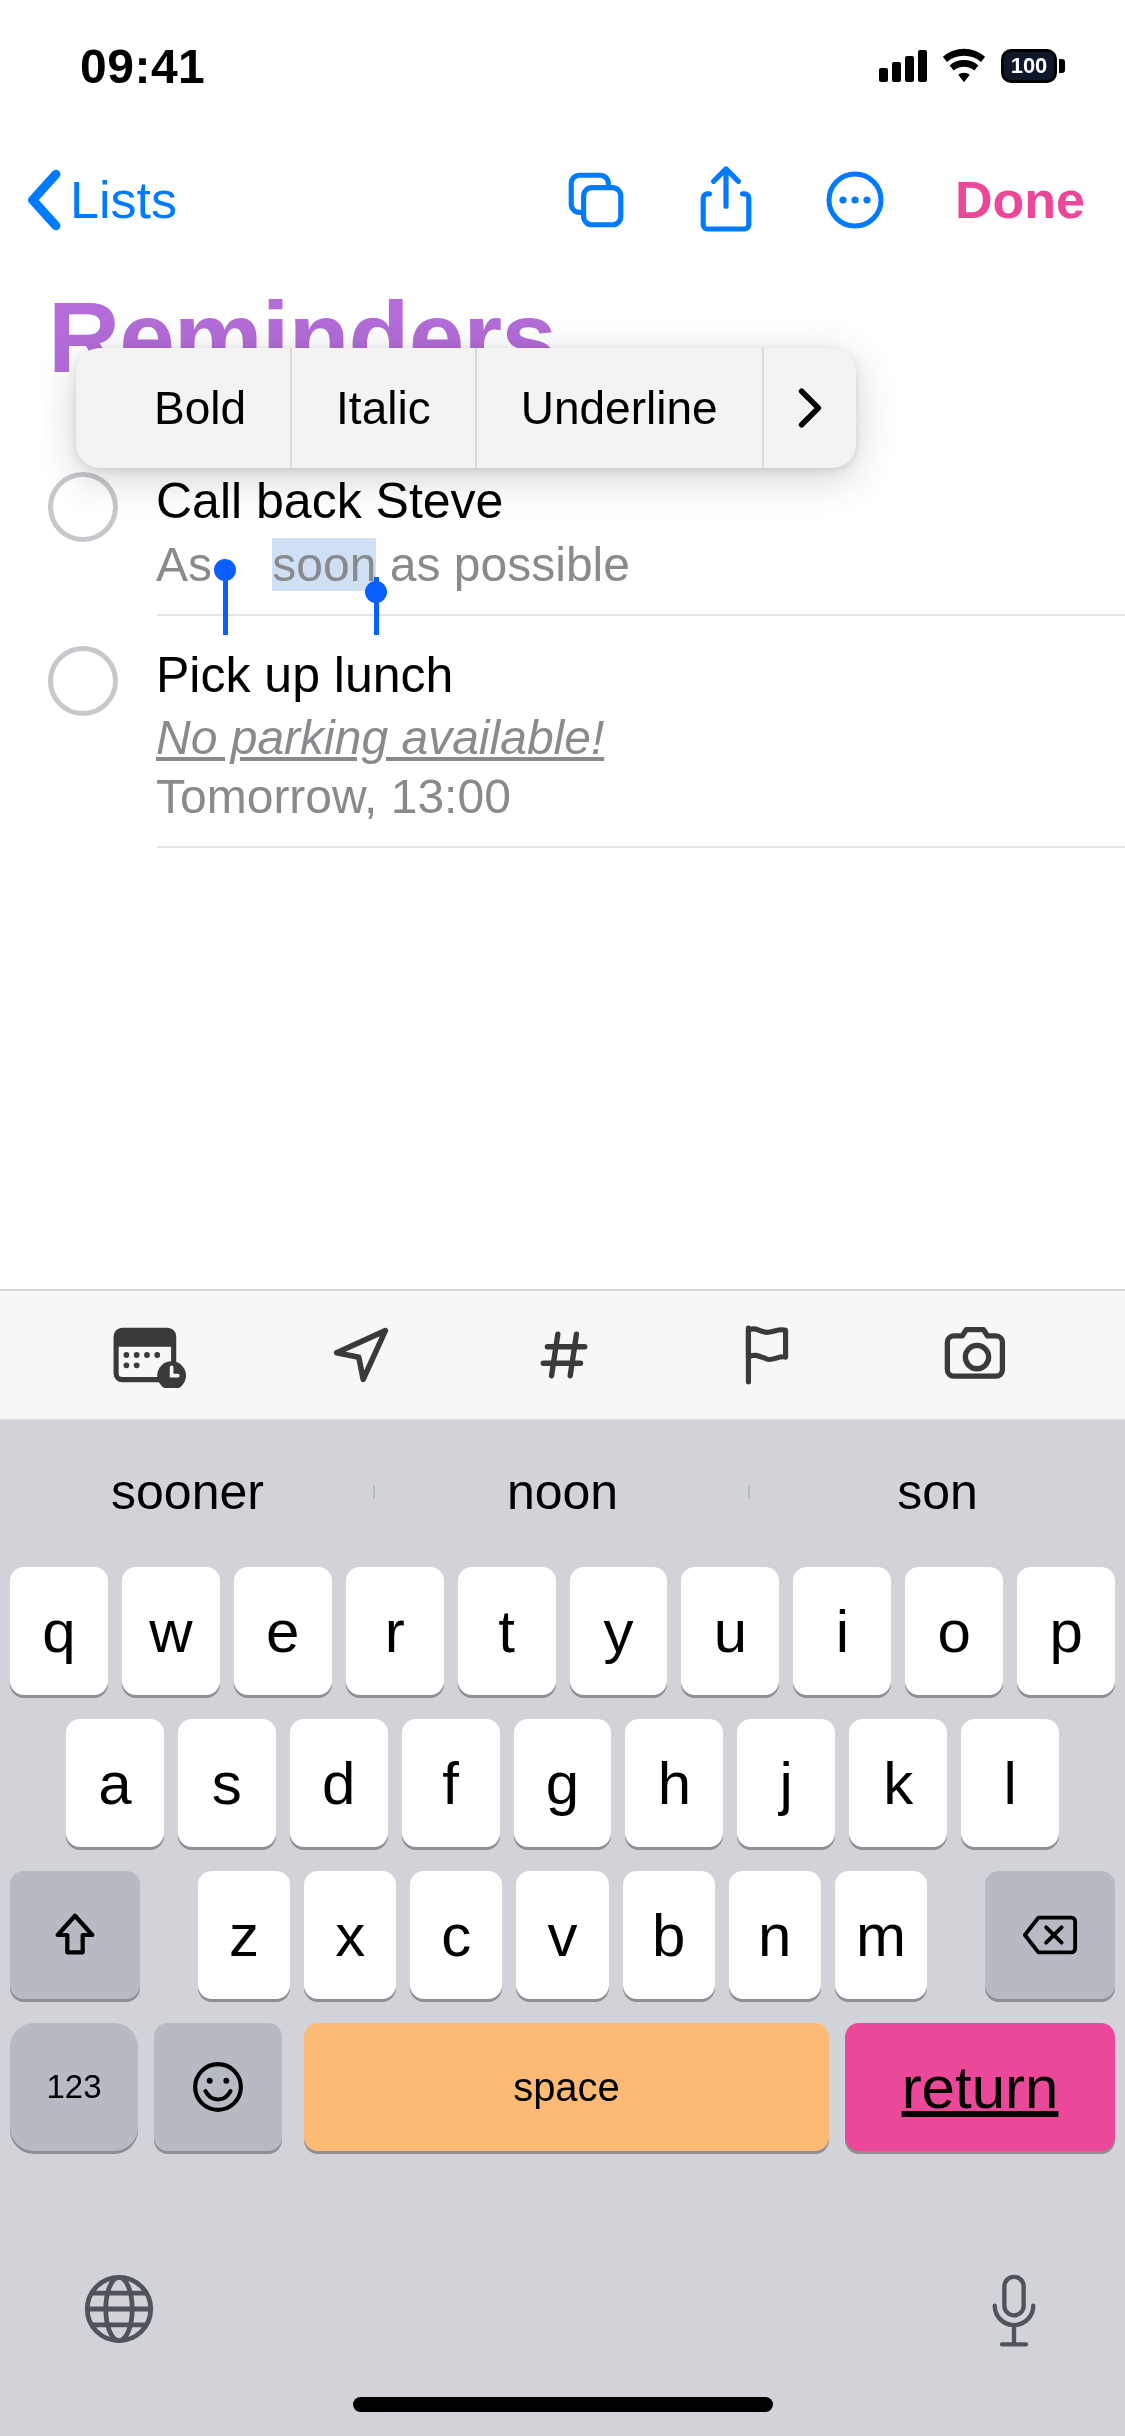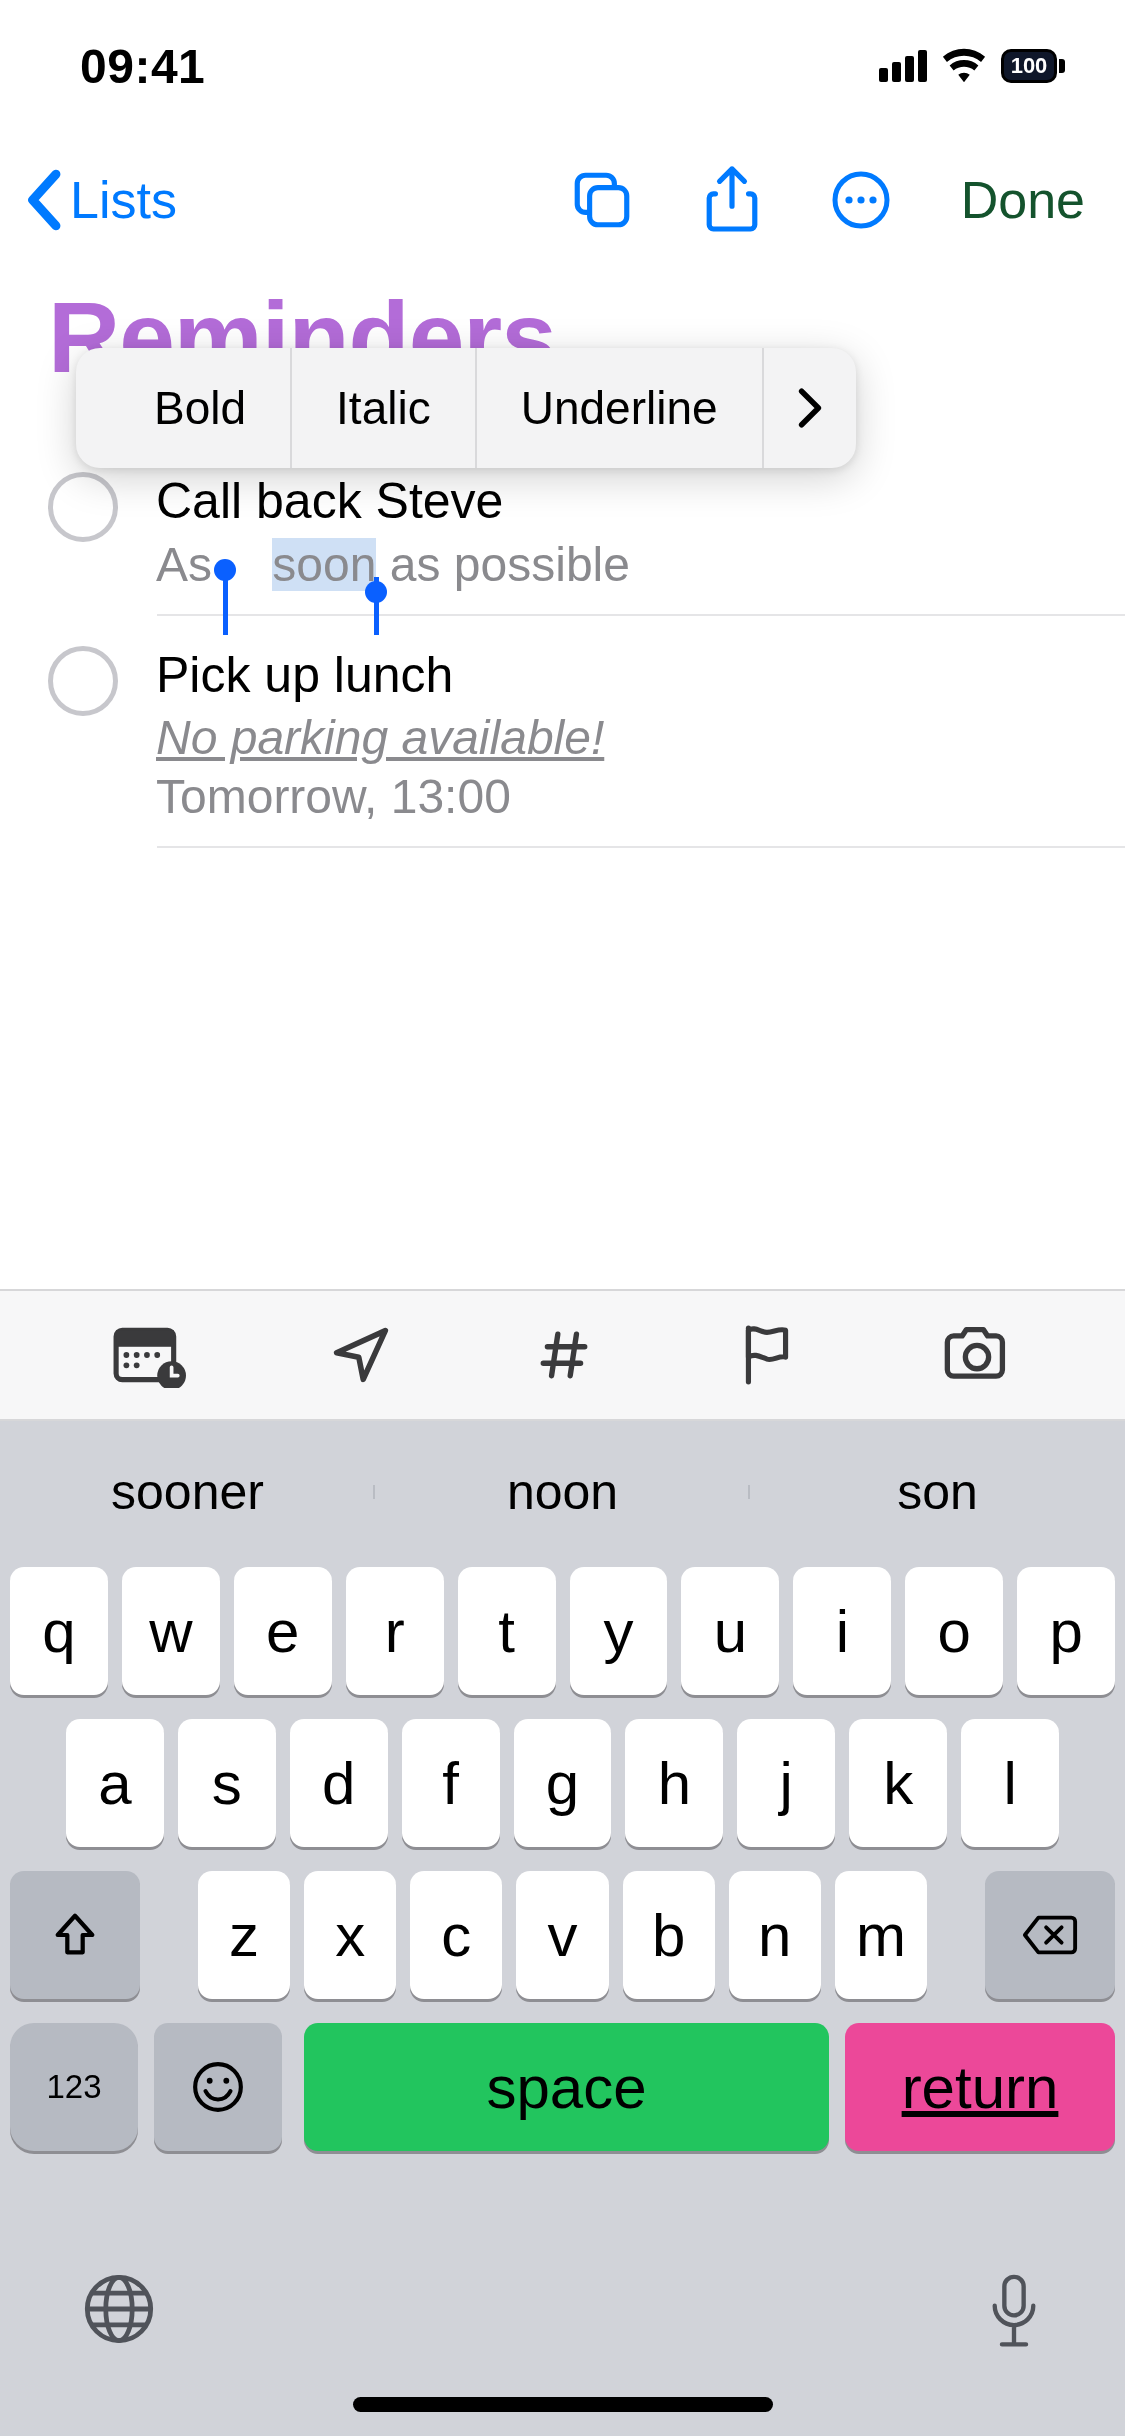--- a/index.html
+++ b/index.html
@@ -19,21 +19,21 @@
   .battery-body { width:56px; height:34px; border:3px solid #000; border-radius:10px; background:#0f172a; display:flex; align-items:center; justify-content:center; }
   .battery-text { color:#fff; font-size:22px; font-weight:700; }
   .battery-tip { width:6px; height:14px; background:#000; border-radius:0 3px 3px 0; margin-left:2px; }
 
   
   .nav-bar { position:absolute; top:140px; left:0; right:0; height:120px; display:flex; align-items:center; }
   .nav-back { display:flex; align-items:center; color:#007aff; font-size:52px; padding-left:22px; gap:6px; }
   .nav-back svg { width:42px; height:62px; }
   .nav-actions { position:absolute; right:40px; top:0; bottom:0; display:flex; align-items:center; gap:68px; }
   .nav-icon svg { display:block; }
-  .nav-done { color:#14532d; font-size:52px; font-weight:400; }
+  .nav-done { color:#ec4899; font-size:52px; font-weight:700; }
 
   
   .list-title { position:absolute; top:280px; left:48px; font-size:100px; font-weight:700; color:#b36cd8; letter-spacing:-1px; }
 
   
   .reminders { position:absolute; top:442px; left:0; right:0; }
   .reminder-row { display:flex; padding:28px 0 22px 48px; }
   .divider { height:2px; background:#e5e5e7; margin-left:157px; }
   .circle { width:70px; height:70px; border:5px solid #c7c7cc; border-radius:50%; flex:0 0 70px; margin-right:38px; margin-top:2px; }
   .reminder-body { flex:1; padding-right:48px; }
@@ -64,21 +64,21 @@
   .suggest:not(:last-child)::after { content:""; position:absolute; right:0; top:22px; bottom:22px; width:2px; background:#b9bcc3; }
   .key-rows { padding:18px 10px 0 10px; }
   .krow { display:flex; gap:14px; margin-bottom:24px; }
   .krow.r2 { padding:0 56px; }
   .key { flex:1; height:128px; background:#fff; border-radius:14px; box-shadow:0 3px 0 #8e8e93; display:flex; align-items:center; justify-content:center; font-size:60px; color:#000; }
   .krow.r3 { padding:0 0; }
   .krow.r3 .spacer { flex:0 0 30px; }
   .krow.r4 { gap:16px; }
   .key.numbers { flex:0 0 128px; background:#b6bac2; font-size:33px;border-radius:24px; }
   .key.emoji { flex:0 0 128px; background:#b6bac2; }
-  .key.space { flex:1; background:#22c55e; font-size:60px;margin-left:6px; }
+  .key.space { flex:1; background:#fdba74; font-size:40px;margin-left:6px; }
   .key.return { flex:0 0 270px; background:#ec4899; font-size:60px;text-decoration:underline; }
   .key.shift, .key.bksp { flex:0 0 130px; background:#b6bac2; }
   .key svg { display:block; }
 
   
   .kb-bottom { position:absolute; bottom:0; left:0; right:0; height:210px; display:flex; align-items:flex-start; justify-content:space-between; padding:46px 82px 0 82px; }
   .home-ind { position:absolute; bottom:24px; left:50%; transform:translateX(-50%); width:420px; height:15px; background:#000; border-radius:10px; }
 </style>
 </head>
 <body>

